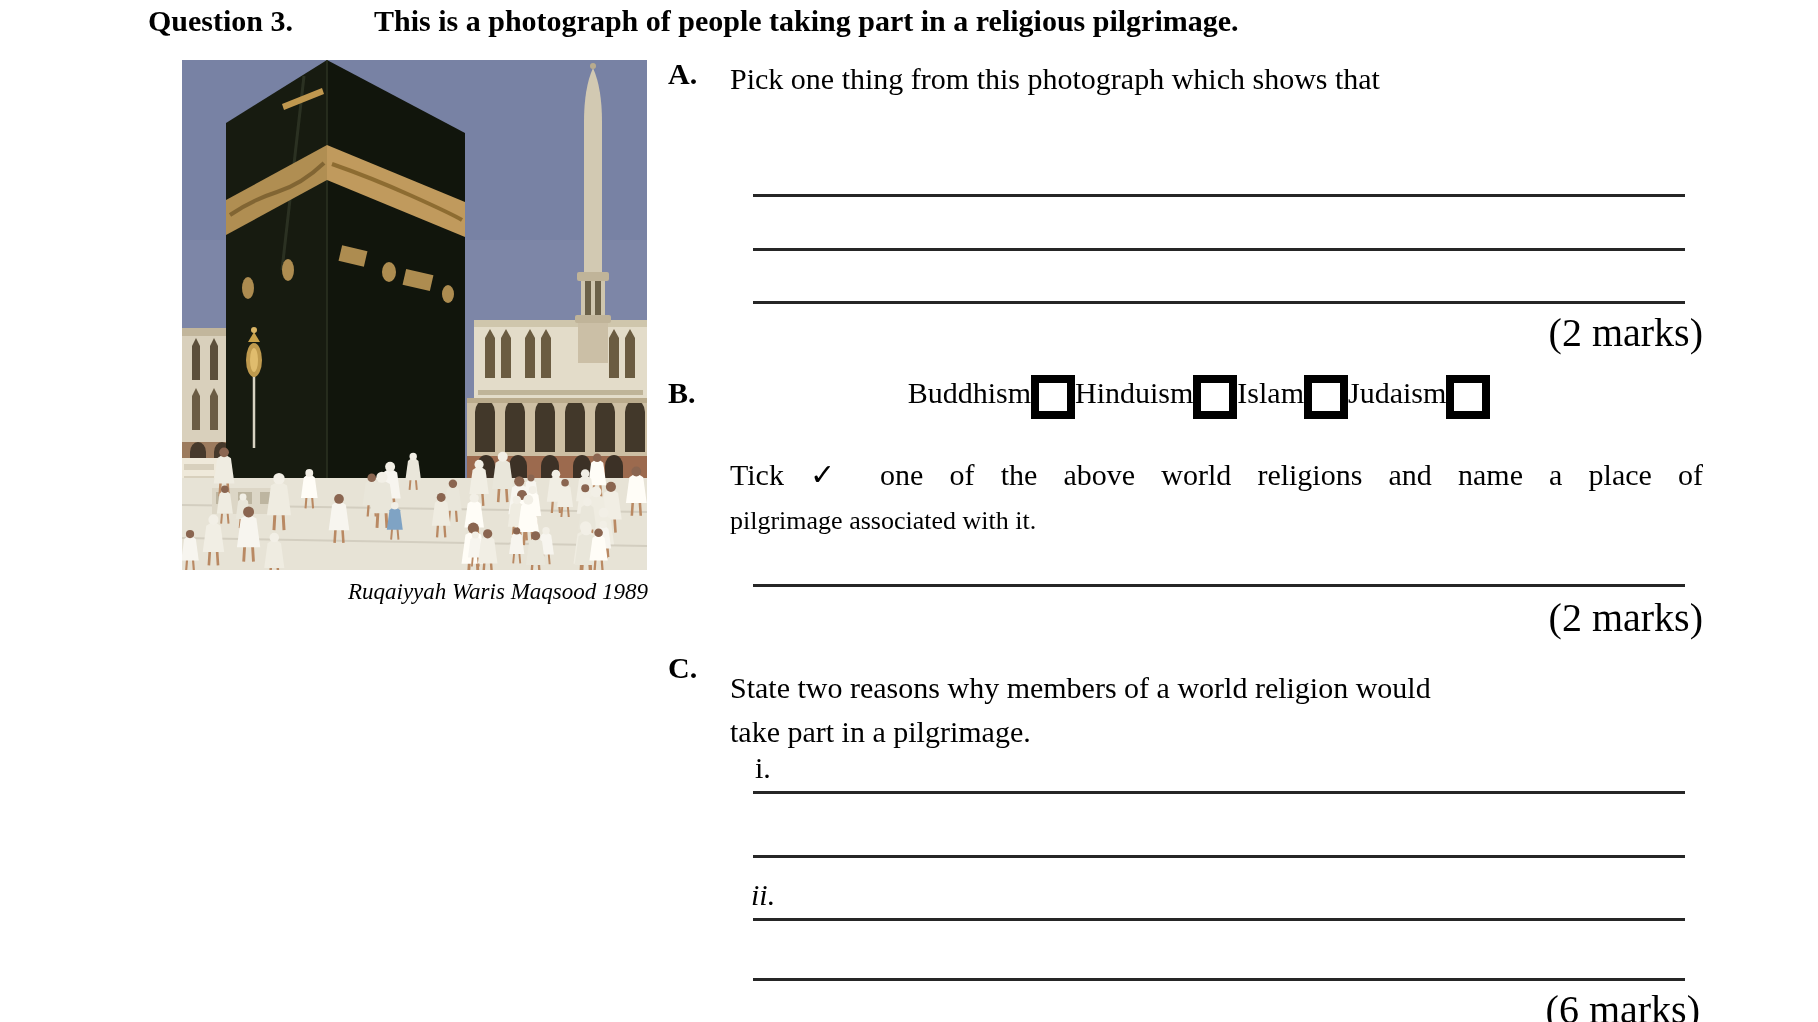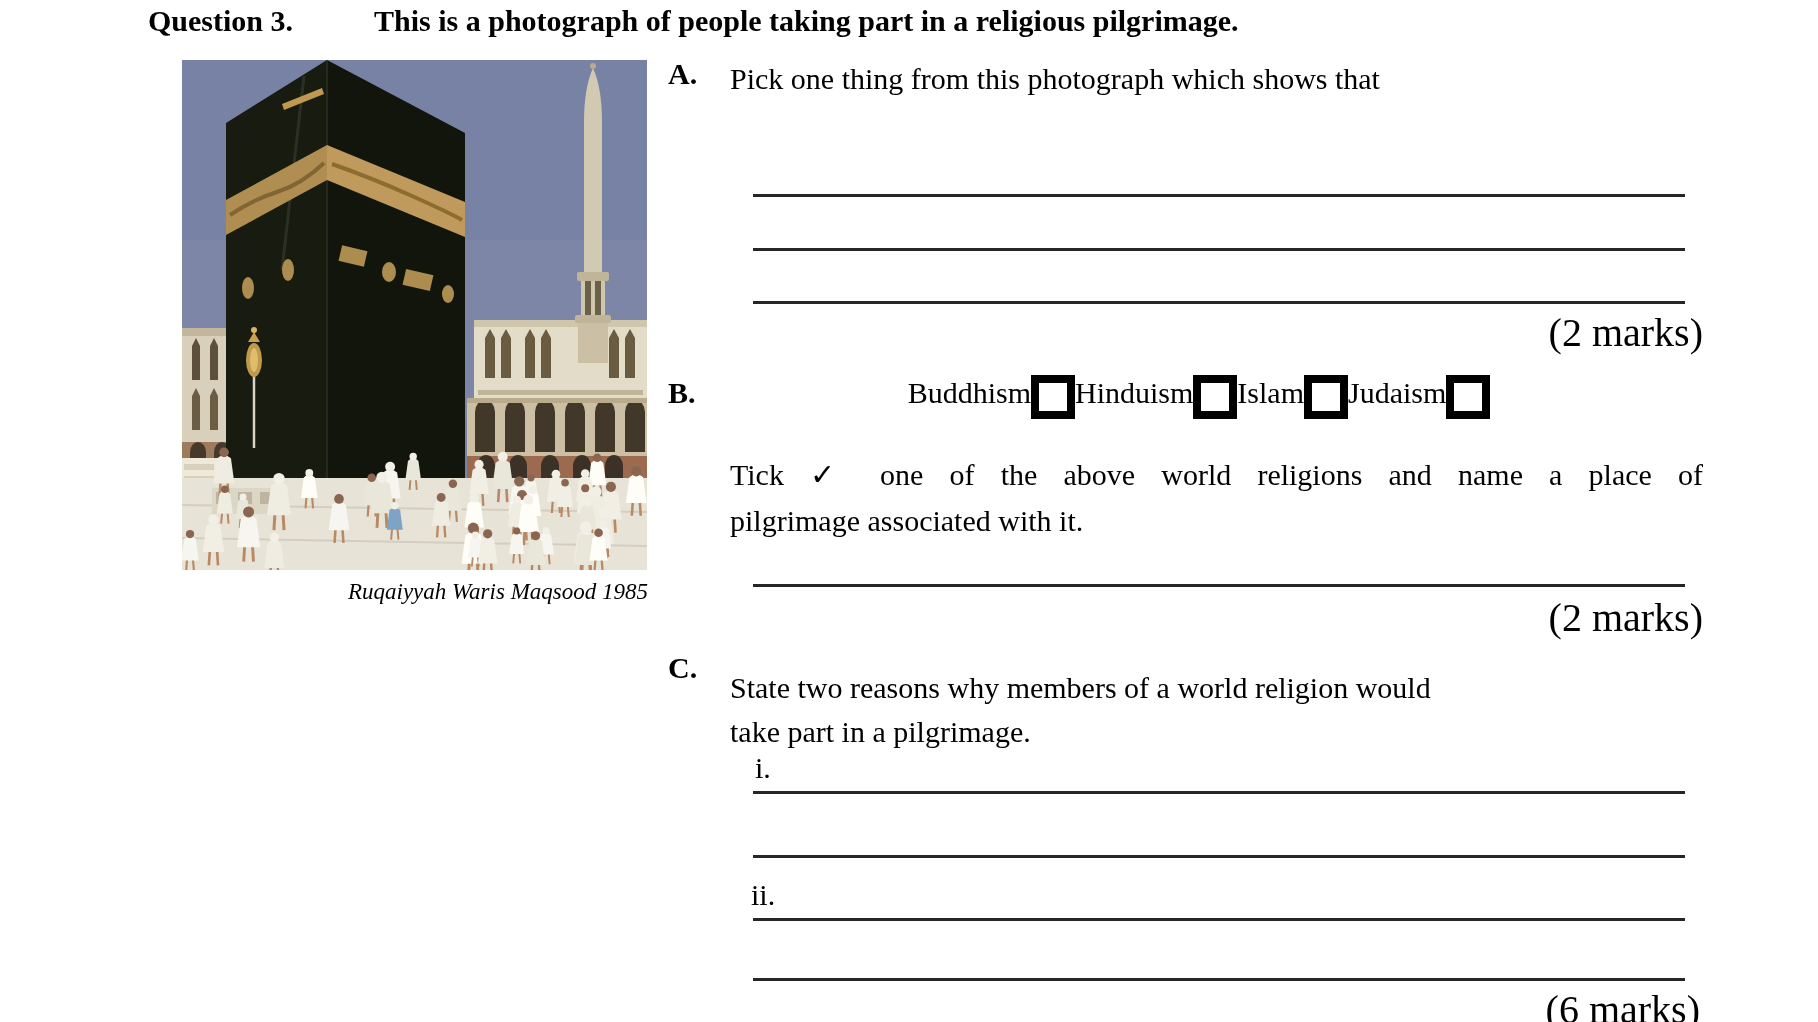--- a/index.html
+++ b/index.html
@@ -11,21 +11,21 @@
   .hdr{font-weight:bold;font-size:30px;white-space:nowrap;}
   .body-text{font-size:30px;line-height:44px;}
   .sec-label{font-weight:bold;font-size:30px;}
   .ans-line{border-top:3px solid #262626;height:0;}
   .marks{font-size:40px;text-align:right;width:302px;white-space:nowrap;}
   .caption{font-style:italic;font-size:23px;text-align:center;width:420px;}
   .religion-row{display:flex;justify-content:center;align-items:center;width:938px;}
   .religion-name{font-size:30px;white-space:nowrap;}
   .checkbox{width:28px;height:28px;border:8px solid #000;position:relative;top:4px;background:#fff;}
   .justify-line{font-size:30px;line-height:46px;text-align:justify;text-align-last:justify;}
-  .plain-line{font-size:30px;line-height:46px;}
+  .plain-line{font-size:26px;line-height:46px;}
   .roman{font-size:30px;}
   b{font-weight:normal;}
 </style>
 </head>
 <body>
 
 <div class="abs hdr" style="left:148px;top:4px;">Question 3.</div>
 <div class="abs hdr" style="left:374px;top:4px;">This is a photograph of people taking part in a religious pilgrimage.</div>
 
 <div class="abs" style="left:182px;top:60px;width:465px;height:510px;">
@@ -366,21 +366,21 @@
         </g>
         <g>
           <path d="M88.92796619014835,505.9669612583085 l-1,14.456967669984774 M95.64012975121271,505.9669612583085 l1,14.456967669984774" stroke="#b98963" stroke-width="2.478337314854533"></path>
           <path d="M85.57188440961617,483.2488692054753 q6.71216356106436,-6 13.42432712212872,0 l3.35608178053218,24.78337314854533 l-20.13649068319308,0 z" fill="#efece1"></path>
           <circle cx="92.28404797068053" cy="477.56934619226695" r="4.7501465201378545" fill="#f2efe6"></circle>
         </g>
       </g>
   </svg>
 </div>
 
-<div class="abs caption" style="left:288px;top:579px;">Ruqaiyyah Waris Maqsood 1985</div>
+<div class="abs caption" style="left:288px;top:579px;">Ruqaiyyah Waris Maqsood 1989</div>
 
 <div class="abs sec-label" style="left:668px;top:57px;">A.</div>
 
 <div class="abs body-text" style="left:730px;top:57px;width:830px;">
   <div><span>Pick </span><b>one</b><span> thing from this photograph which shows that</span></div>
 </div>
 
 <div class="abs ans-line" style="left:753px;top:194px;width:932px;"></div>
 <div class="abs ans-line" style="left:753px;top:248px;width:932px;"></div>
 <div class="abs ans-line" style="left:753px;top:301px;width:932px;"></div>
@@ -413,17 +413,17 @@
 
 <div class="abs body-text" style="left:730px;top:666px;width:840px;">
   <div><span>State </span><b>two</b><span> reasons why members of a world religion would</span></div>
   <div>take part in a pilgrimage.</div>
 </div>
 
 <div class="abs roman" style="left:755px;top:751px;">i.</div>
 <div class="abs ans-line" style="left:753px;top:791px;width:932px;"></div>
 <div class="abs ans-line" style="left:753px;top:855px;width:932px;"></div>
 
-<div class="abs roman" style="left:751px;top:878px;">ii.</div>
+<div class="abs roman" style="left:751px;top:878px;font-style:italic;">ii.</div>
 <div class="abs ans-line" style="left:753px;top:918px;width:932px;"></div>
 <div class="abs ans-line" style="left:753px;top:978px;width:932px;"></div>
 
 <div class="abs marks" style="left:1398px;top:986px;">(6 marks)</div>
 
 </body></html>

